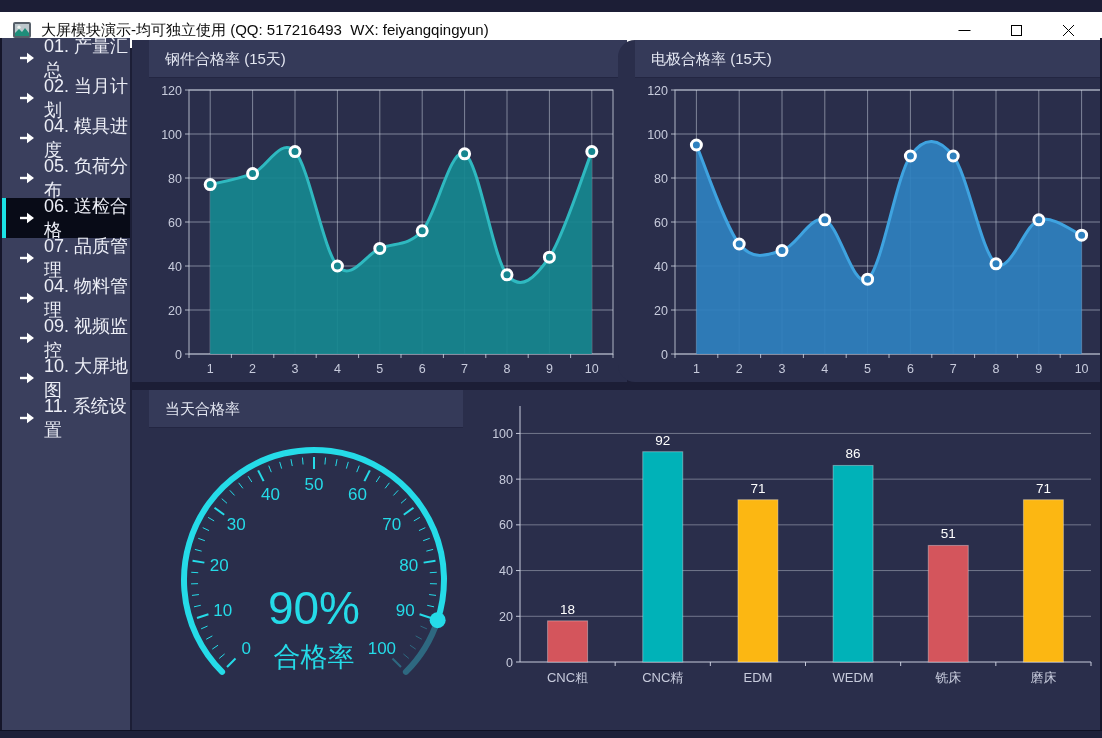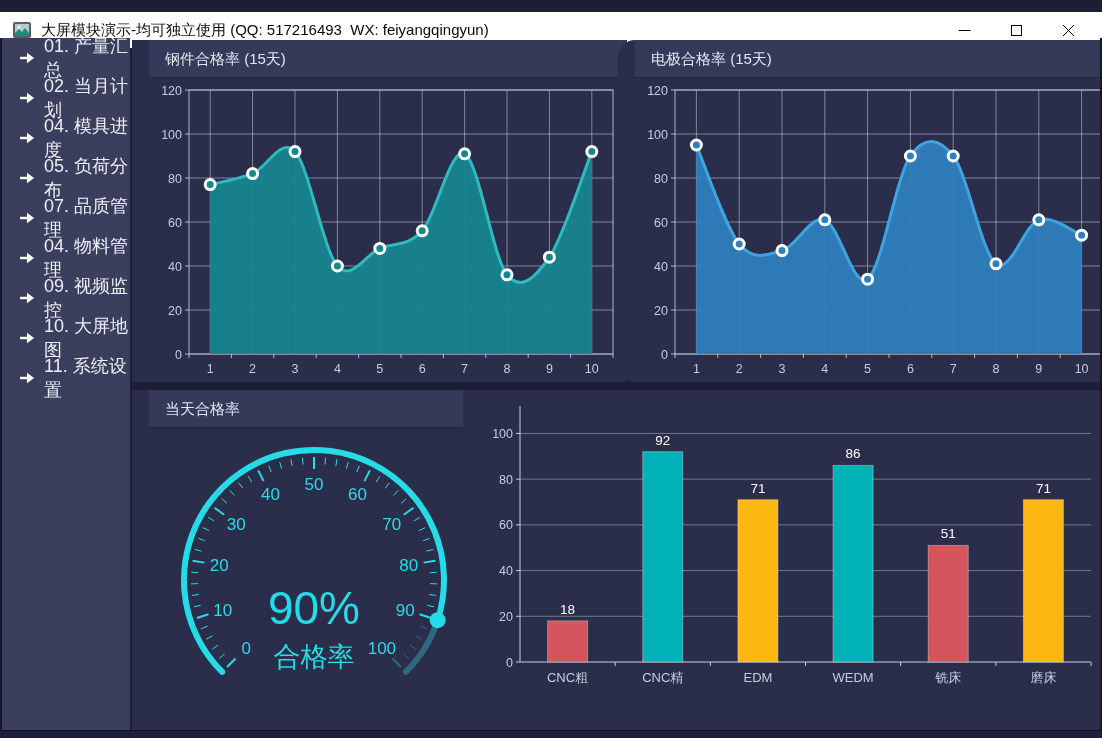--- a/index.html
+++ b/index.html
@@ -106,20 +106,27 @@
         <path d="M8 0.8 L15 6 L8 11.2 Z" fill="#fff"></path>
       </svg>
       <span class="side-label">04. 模具进度</span>
     </div>
     <div class="side-item">
       <svg class="arrow" width="16" height="12" viewBox="0 0 16 12">
         <path d="M1 6 H9" stroke="#fff" stroke-width="2.4"></path>
         <path d="M8 0.8 L15 6 L8 11.2 Z" fill="#fff"></path>
       </svg>
       <span class="side-label">05. 负荷分布</span>
+    </div>
+    <div class="side-item active">
+      <svg class="arrow" width="16" height="12" viewBox="0 0 16 12">
+        <path d="M1 6 H9" stroke="#fff" stroke-width="2.4"></path>
+        <path d="M8 0.8 L15 6 L8 11.2 Z" fill="#fff"></path>
+      </svg>
+      <span class="side-label">06. 送检合格</span>
     </div>
     <div class="side-item">
       <svg class="arrow" width="16" height="12" viewBox="0 0 16 12">
         <path d="M1 6 H9" stroke="#fff" stroke-width="2.4"></path>
         <path d="M8 0.8 L15 6 L8 11.2 Z" fill="#fff"></path>
       </svg>
       <span class="side-label">07. 品质管理</span>
     </div>
     <div class="side-item">
       <svg class="arrow" width="16" height="12" viewBox="0 0 16 12">

